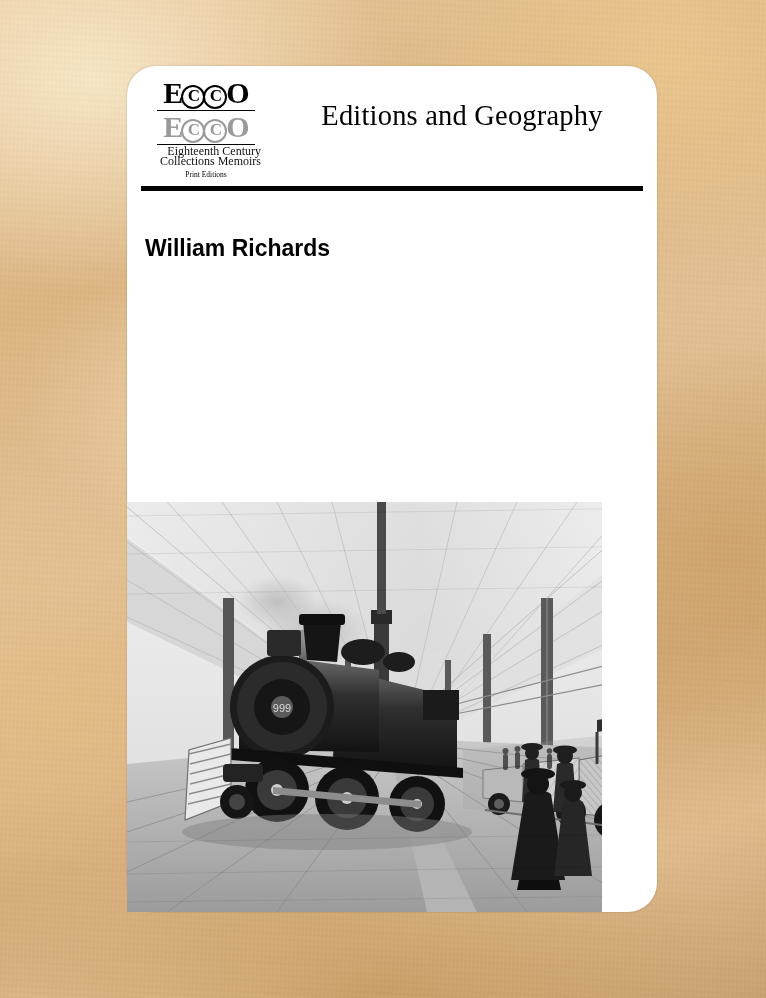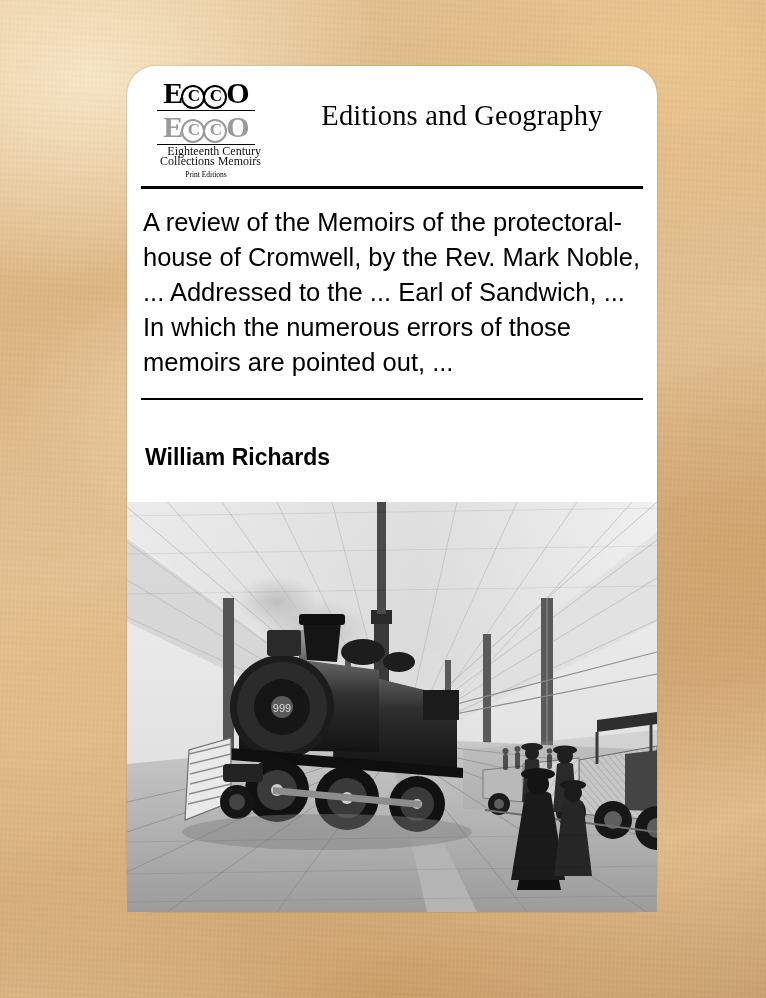--- a/index.html
+++ b/index.html
@@ -141,21 +141,21 @@
     font-weight: bold;
     color: #000;
     margin-top: 18px;
   }
 
   
   .illus-wrap {
     position: absolute;
     left: 0;
     top: 436px;
-    width: 530px;
+    width: 475px;
     height: 410px;
     overflow: hidden;
     background: #ffffff;
   }
   .illus {
     position: absolute;
     left: 0;
     top: 0;
     width: 530px;
     height: 410px;
@@ -186,21 +186,20 @@
           <span class="sm">Collections Memoirs</span>
         </div>
         <div class="ecco-print">Print Editions</div>
       </div>
 
       <div class="subject">Editions and Geography</div>
     </div>
 
     <div class="hr-thick"></div>
 
-    <div class="title">A review of the Memoirs of the protectoral-house of Cromwell, by the Rev. Mark Noble, ... Addressed to the ... Earl of Sandwich, ... In which the numerous errors of those memoirs are pointed out, ...</div>
 
     <div class="hr-thin"></div>
 
     <div class="author">William Richards</div>
 
     <div class="illus-wrap">
       <svg class="illus" viewBox="0 0 530 410" preserveAspectRatio="none">
         <defs>
           <linearGradient id="skyG" x1="0" y1="0" x2="0" y2="1">
             <stop offset="0%" stop-color="#f2f2f2"></stop>

